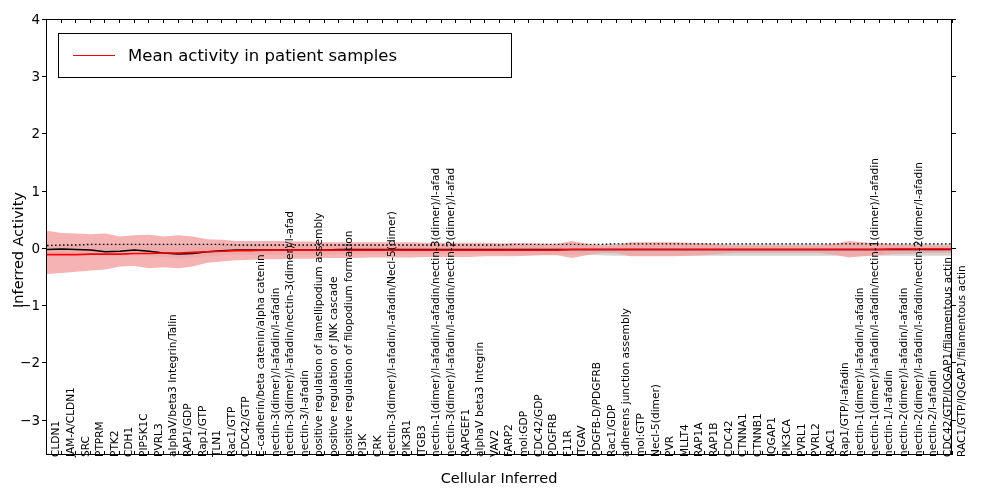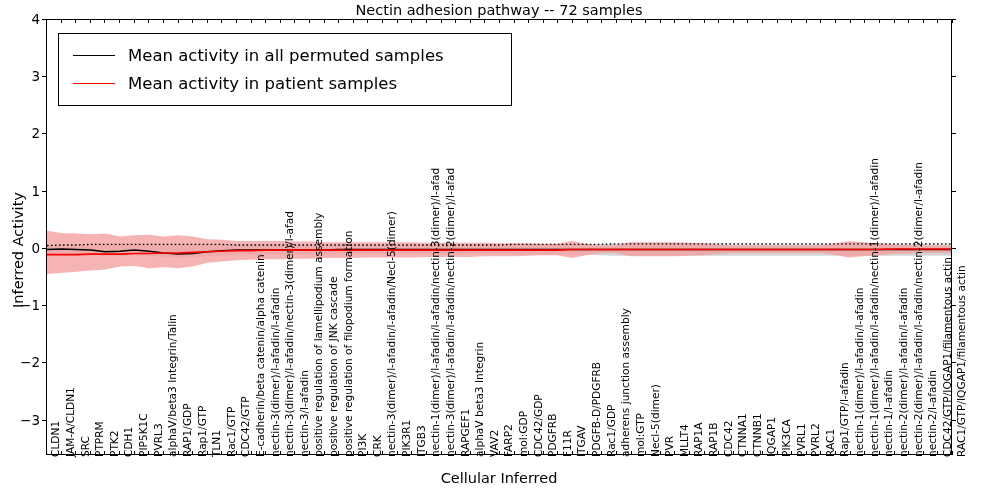--- a/index.html
+++ b/index.html
@@ -55,21 +55,20 @@
   .legrow{display:flex;align-items:center;height:28px;}
   .legline{width:42px;height:0;border-top:1.6px solid #000;margin:0 13px 0 4px;flex:none;}
   .legline.red{border-top-color:#ff0000;}
   .legtxt{font-size:16.5px;color:#000;white-space:nowrap;}
 </style>
 </head>
 <body>
 
 <div id="fig">
 
-  <div class="title">Nectin adhesion pathway -- 72 samples</div>
 
   <div class="ylabel-wrap">
     <span>Inferred Activity</span>
   </div>
 
   <div class="axes" id="axes">
     <div class="plotclip">
       <svg class="plotsvg" id="plotsvg" viewBox="0 0 906 436" preserveAspectRatio="none">
           <path d="M 0.00 226.58 L 14.61 226.01 L 29.23 226.01 L 43.84 225.44 L 58.45 225.44 L 73.06 225.44 L 87.68 225.44 L 102.29 225.44 L 116.90 225.44 L 131.52 225.44 L 146.13 225.44 L 160.74 225.44 L 175.35 225.44 L 189.97 226.01 L 204.58 226.01 L 219.19 226.01 L 233.81 226.01 L 248.42 226.01 L 263.03 226.01 L 277.65 226.01 L 292.26 226.01 L 306.87 226.01 L 321.48 226.01 L 336.10 226.01 L 350.71 226.01 L 365.32 226.01 L 379.94 226.01 L 394.55 226.01 L 409.16 226.01 L 423.77 226.01 L 438.39 226.01 L 453.00 226.01 L 467.61 225.44 L 482.23 225.44 L 496.84 225.44 L 511.45 225.44 L 526.06 225.44 L 540.68 225.44 L 555.29 225.44 L 569.90 224.87 L 584.52 224.87 L 599.13 224.87 L 613.74 224.87 L 628.35 224.87 L 642.97 224.87 L 657.58 224.87 L 672.19 224.87 L 686.81 224.87 L 701.42 224.87 L 716.03 224.87 L 730.65 224.87 L 745.26 224.87 L 759.87 224.87 L 774.48 224.87 L 789.10 224.87 L 803.71 224.87 L 818.32 224.87 L 832.94 224.87 L 847.55 224.87 L 862.16 224.87 L 876.77 224.87 L 891.39 224.87 L 906.00 224.87 L 906.00 236.88 L 891.39 236.88 L 876.77 236.88 L 862.16 236.88 L 847.55 236.88 L 832.94 236.88 L 818.32 236.88 L 803.71 236.88 L 789.10 236.88 L 774.48 236.88 L 759.87 236.88 L 745.26 236.88 L 730.65 236.88 L 716.03 236.88 L 701.42 236.88 L 686.81 236.88 L 672.19 236.88 L 657.58 236.88 L 642.97 236.88 L 628.35 236.88 L 613.74 236.88 L 599.13 236.88 L 584.52 236.88 L 569.90 236.88 L 555.29 236.31 L 540.68 235.74 L 526.06 235.74 L 511.45 235.74 L 496.84 235.74 L 482.23 235.74 L 467.61 235.74 L 453.00 235.17 L 438.39 235.17 L 423.77 235.17 L 409.16 235.17 L 394.55 235.17 L 379.94 235.17 L 365.32 235.17 L 350.71 235.17 L 336.10 235.17 L 321.48 235.17 L 306.87 235.17 L 292.26 235.17 L 277.65 235.74 L 263.03 235.74 L 248.42 235.74 L 233.81 235.74 L 219.19 235.74 L 204.58 235.74 L 189.97 235.74 L 175.35 236.31 L 160.74 237.45 L 146.13 238.60 L 131.52 239.17 L 116.90 238.03 L 102.29 236.88 L 87.68 236.31 L 73.06 236.88 L 58.45 236.88 L 43.84 235.74 L 29.23 235.17 L 14.61 234.59 L 0.00 234.59 Z" fill="#cccccc" fill-opacity="0.85" stroke="none"></path>
           <path d="M 0.00 211.71 L 14.61 213.99 L 29.23 214.57 L 43.84 215.14 L 58.45 214.57 L 73.06 217.43 L 87.68 216.28 L 102.29 215.71 L 116.90 217.43 L 131.52 216.28 L 146.13 217.43 L 160.74 220.29 L 175.35 220.86 L 189.97 222.01 L 204.58 222.01 L 219.19 222.01 L 233.81 222.01 L 248.42 222.58 L 263.03 222.58 L 277.65 223.15 L 292.26 223.15 L 306.87 223.15 L 321.48 223.15 L 336.10 223.15 L 350.71 223.15 L 365.32 223.15 L 379.94 223.72 L 394.55 223.72 L 409.16 223.72 L 423.77 223.72 L 438.39 223.72 L 453.00 224.29 L 467.61 224.29 L 482.23 224.29 L 496.84 224.87 L 511.45 224.87 L 526.06 222.01 L 540.68 224.87 L 555.29 226.58 L 569.90 226.58 L 584.52 223.15 L 599.13 223.15 L 613.74 223.15 L 628.35 223.15 L 642.97 223.72 L 657.58 224.29 L 672.19 225.44 L 686.81 226.58 L 701.42 226.58 L 716.03 226.58 L 730.65 226.58 L 745.26 226.58 L 759.87 226.58 L 774.48 226.58 L 789.10 224.87 L 803.71 222.01 L 818.32 223.15 L 832.94 224.29 L 847.55 225.44 L 862.16 226.01 L 876.77 226.58 L 891.39 226.58 L 906.00 226.58 L 906.00 234.02 L 891.39 234.02 L 876.77 234.02 L 862.16 234.59 L 847.55 235.17 L 832.94 236.31 L 818.32 237.45 L 803.71 238.60 L 789.10 235.74 L 774.48 234.02 L 759.87 234.02 L 745.26 234.02 L 730.65 234.02 L 716.03 234.02 L 701.42 234.02 L 686.81 234.02 L 672.19 235.17 L 657.58 236.31 L 642.97 236.88 L 628.35 237.45 L 613.74 237.45 L 599.13 237.45 L 584.52 237.45 L 569.90 234.02 L 555.29 234.02 L 540.68 236.31 L 526.06 239.17 L 511.45 236.31 L 496.84 236.31 L 482.23 236.88 L 467.61 237.45 L 453.00 237.45 L 438.39 237.45 L 423.77 238.03 L 409.16 238.03 L 394.55 238.03 L 379.94 238.03 L 365.32 238.60 L 350.71 238.60 L 336.10 238.60 L 321.48 238.60 L 306.87 239.17 L 292.26 239.17 L 277.65 239.17 L 263.03 239.74 L 248.42 239.74 L 233.81 240.31 L 219.19 240.31 L 204.58 240.89 L 189.97 241.46 L 175.35 242.60 L 160.74 243.75 L 146.13 247.75 L 131.52 249.47 L 116.90 248.33 L 102.29 249.47 L 87.68 247.18 L 73.06 247.75 L 58.45 250.61 L 43.84 251.76 L 29.23 252.90 L 14.61 254.05 L 0.00 255.19 Z" fill="#f4a0a0" fill-opacity="0.80" stroke="none"></path>
@@ -295,22 +294,18 @@
       <div style="position: absolute; background: rgb(0, 0, 0); width: 1px; height: 4px; left: 891.387px; top: 0px;"></div>
       <div class="xlab" style="left: 910.4px; top: 438px;">RAC1/GTP/IQGAP1/filamentous actin</div>
       <div style="position: absolute; background: rgb(0, 0, 0); width: 1px; height: 4px; left: 906px; top: 432px;"></div>
       <div style="position: absolute; background: rgb(0, 0, 0); width: 1px; height: 4px; left: 906px; top: 0px;"></div>
     </div>
 
   <div class="xaxis-title">Cellular Inferred</div>
 
   <div class="legend">
     <div class="legrow">
-      <span class="legline"></span>
-      <span class="legtxt">Mean activity in all permuted samples</span>
-    </div>
-    <div class="legrow">
       <span class="legline red"></span>
       <span class="legtxt">Mean activity in patient samples</span>
     </div>
   </div>
 
 </div>
 
 </body></html>

